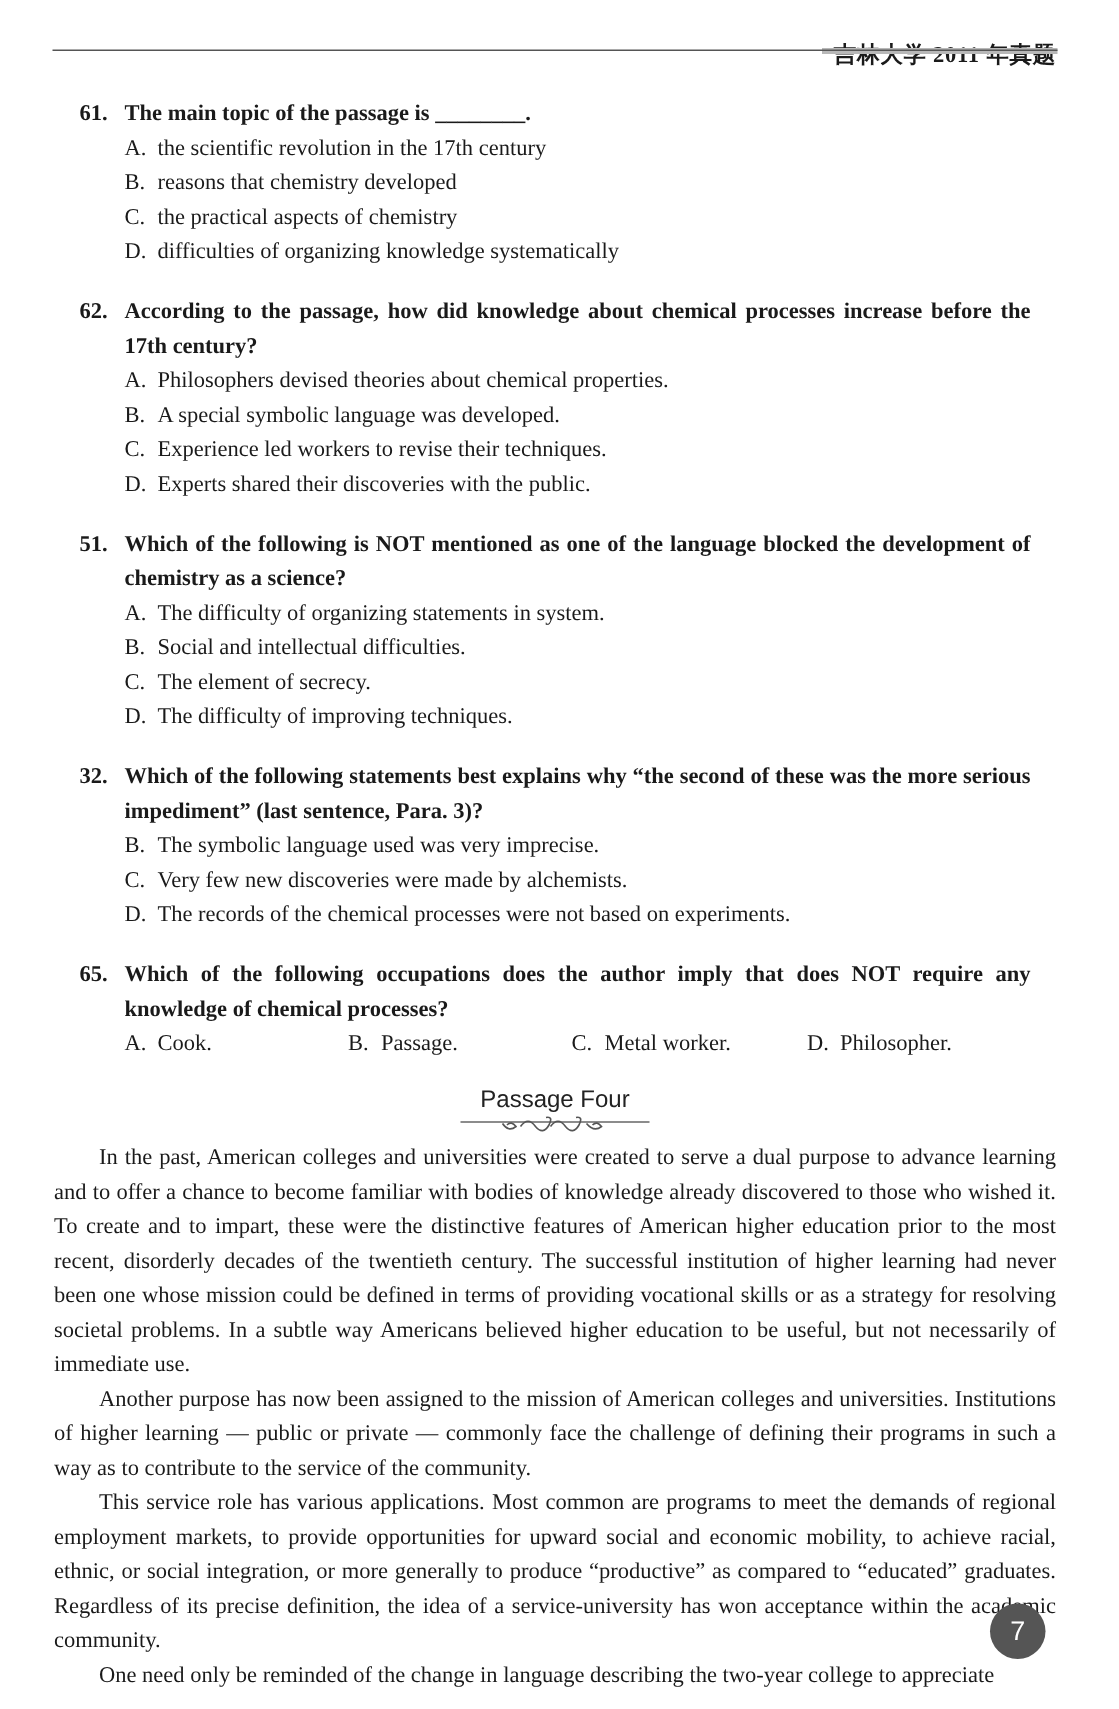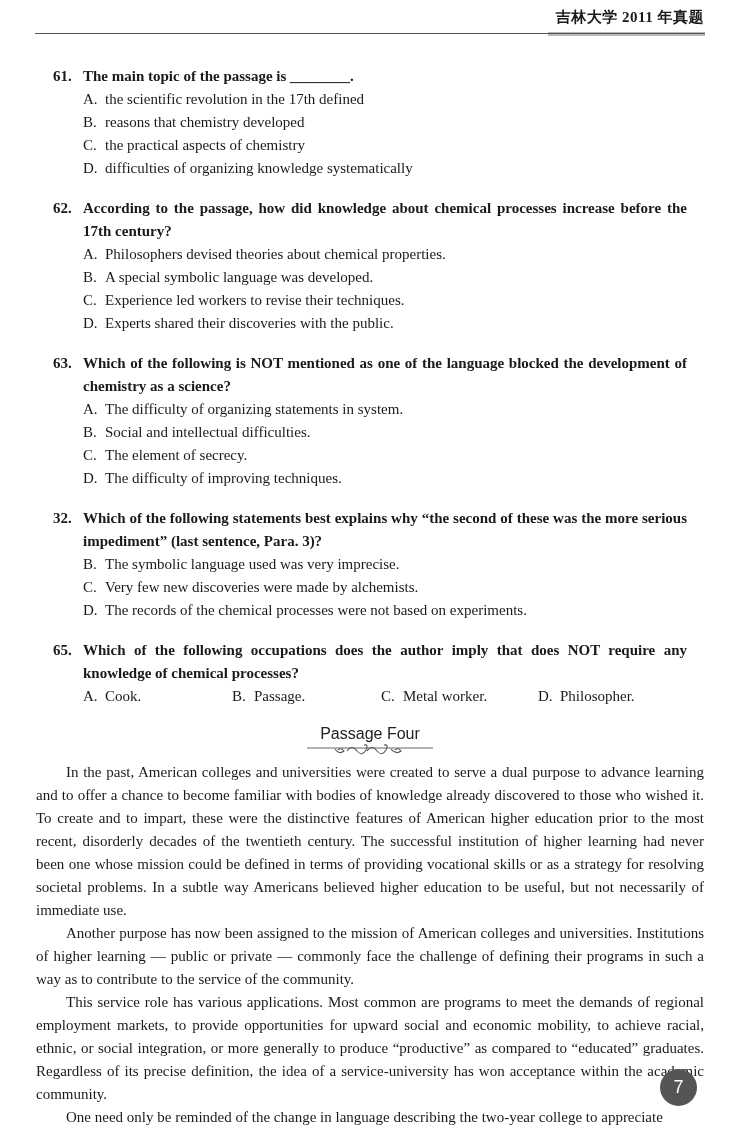--- a/index.html
+++ b/index.html
@@ -1,18 +1,18 @@
 <!DOCTYPE html>
 <html><head>
 <meta charset="utf-8">
 <style>
   html, body { margin: 0; padding: 0; background: #ffffff; }
   body { width: 746px; height: 1139px; position: relative; overflow: hidden;
          font-family: "Liberation Serif", "DejaVu Serif", serif; color: #1a1a1a; }
-  .header-title { position: absolute; right: 42px; top: 8px; font-size: 15px; font-weight: bold;
+  .header-title { position: absolute; right: 42px; top: 27px; font-size: 15px; font-weight: bold;
                   font-family: "Liberation Serif", serif; letter-spacing: 0.5px; }
   .header-rule { position: absolute; left: 35px; top: 33px; width: 670px; height: 1px; background: #555; }
   .header-bar { position: absolute; left: 548px; top: 32px; width: 157px; height: 4px; background: #b8b8b8; }
 
   .content { position: absolute; left: 36px; top: 48px; width: 668px; }
   .q { margin: 17px; }
   .q-stem { font-weight: bold; font-size: 15px; line-height: 23px; text-align: justify;
             padding-left: 30px; text-indent: -30px; }
   .q-num { display: inline-block; width: 30px; text-indent: 0; }
   .opt { font-size: 15px; line-height: 23px; padding-left: 30px; }
@@ -37,36 +37,36 @@
 <body>
 
 <div class="header-title">吉林大学 2011 年真题</div>
 <div class="header-bar"></div>
 <div class="header-rule"></div>
 
 <div class="content">
 
   <div class="q">
     <div class="q-stem"><span class="q-num">61.</span><span>The main topic of the passage is ________.</span></div>
-    <div class="opt"><span class="opt-letter">A.</span><span>the scientific revolution in the 17th defined</span></div>
+    <div class="opt"><span class="opt-letter">A.</span><span>the scientific revolution in the 17th century</span></div>
     <div class="opt"><span class="opt-letter">B.</span><span>reasons that chemistry developed</span></div>
     <div class="opt"><span class="opt-letter">C.</span><span>the practical aspects of chemistry</span></div>
     <div class="opt"><span class="opt-letter">D.</span><span>difficulties of organizing knowledge systematically</span></div>
   </div>
 
   <div class="q">
     <div class="q-stem"><span class="q-num">62.</span><span>According to the passage, how did knowledge about chemical processes increase before the 17th century?</span></div>
     <div class="opt"><span class="opt-letter">A.</span><span>Philosophers devised theories about chemical properties.</span></div>
     <div class="opt"><span class="opt-letter">B.</span><span>A special symbolic language was developed.</span></div>
     <div class="opt"><span class="opt-letter">C.</span><span>Experience led workers to revise their techniques.</span></div>
     <div class="opt"><span class="opt-letter">D.</span><span>Experts shared their discoveries with the public.</span></div>
   </div>
 
   <div class="q">
-    <div class="q-stem"><span class="q-num">63.</span><span>Which of the following is NOT mentioned as one of the language blocked the development of chemistry as a science?</span></div>
+    <div class="q-stem"><span class="q-num">51.</span><span>Which of the following is NOT mentioned as one of the language blocked the development of chemistry as a science?</span></div>
     <div class="opt"><span class="opt-letter">A.</span><span>The difficulty of organizing statements in system.</span></div>
     <div class="opt"><span class="opt-letter">B.</span><span>Social and intellectual difficulties.</span></div>
     <div class="opt"><span class="opt-letter">C.</span><span>The element of secrecy.</span></div>
     <div class="opt"><span class="opt-letter">D.</span><span>The difficulty of improving techniques.</span></div>
   </div>
 
   <div class="q">
     <div class="q-stem"><span class="q-num">32.</span><span>Which of the following statements best explains why “the second of these was the more serious impediment” (last sentence, Para. 3)?</span></div>
     <div class="opt"><span class="opt-letter">B.</span><span>The symbolic language used was very imprecise.</span></div>
     <div class="opt"><span class="opt-letter">C.</span><span>Very few new discoveries were made by alchemists.</span></div>

